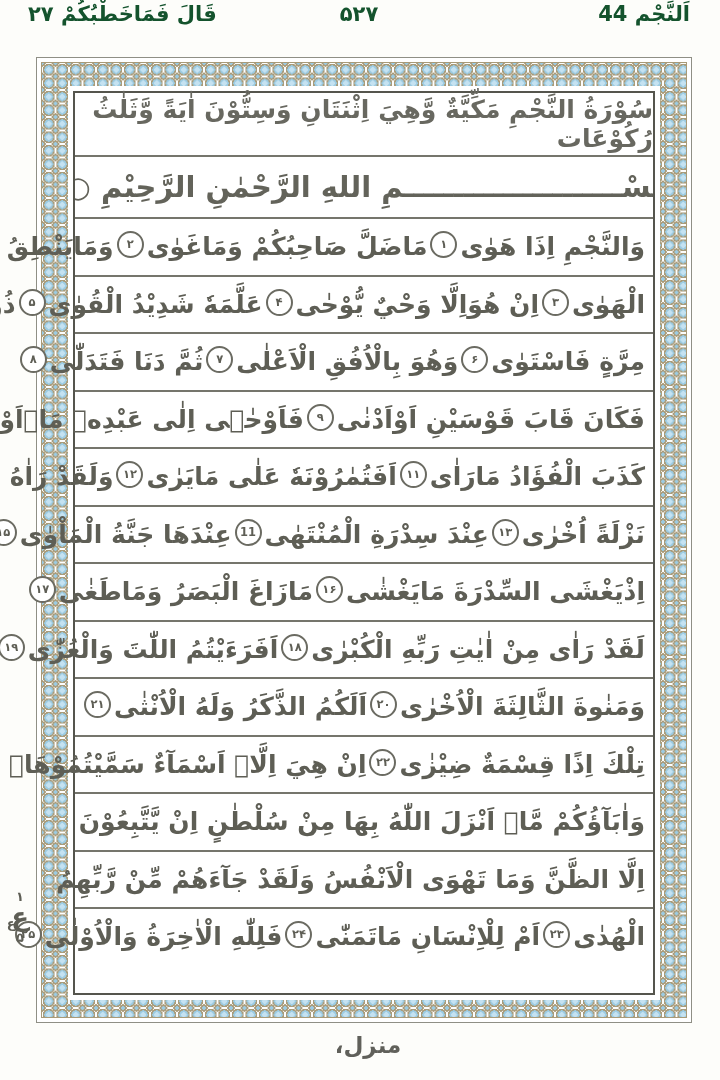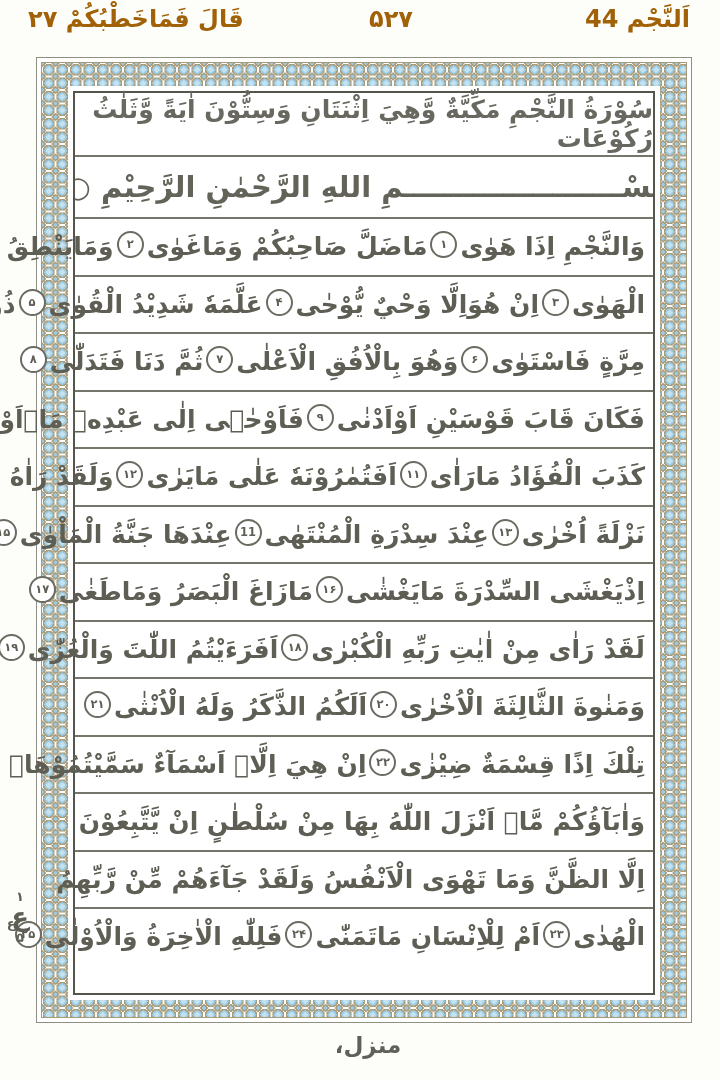--- a/index.html
+++ b/index.html
@@ -3,25 +3,25 @@
 <meta charset="utf-8">
 <style>
   html,body{margin:0;padding:0;}
   body{
     width:720px;height:1080px;position:relative;background:#fdfdfa;
     font-family:"DejaVu Sans", sans-serif;color:#5e5e55;overflow:hidden;
   }
   
   .page-header{
     position:absolute;top:2px;left:28px;right:30px;height:34px;
-    display:flex;flex-direction:row-reverse;justify-content:space-between;align-items:center;
-    font-weight:700;font-size:24px;color:#a16207;direction:rtl;
+    display:flex;flex-direction:row-reverse;justify-content:space-between;align-items:flex-start;
+    font-weight:700;font-size:21px;color:#14532d;direction:rtl;
   }
   .hdr-cell{white-space:nowrap;}
-  .hdr-center{position:absolute;left:50%;transform:translateX(-50%);margin-left:32px;}
+  .hdr-center{position:absolute;left:50%;transform:translateX(-50%);}
   
   .frame{
     position:absolute;left:36px;top:57px;width:656px;height:966px;
     box-sizing:border-box;border:1.5px solid #8f8f85;background:#fff;
   }
   .ornament{
     position:absolute;inset:4px;
     border:1px solid #a89a78;
     background-color:#fff;
     background-image:

